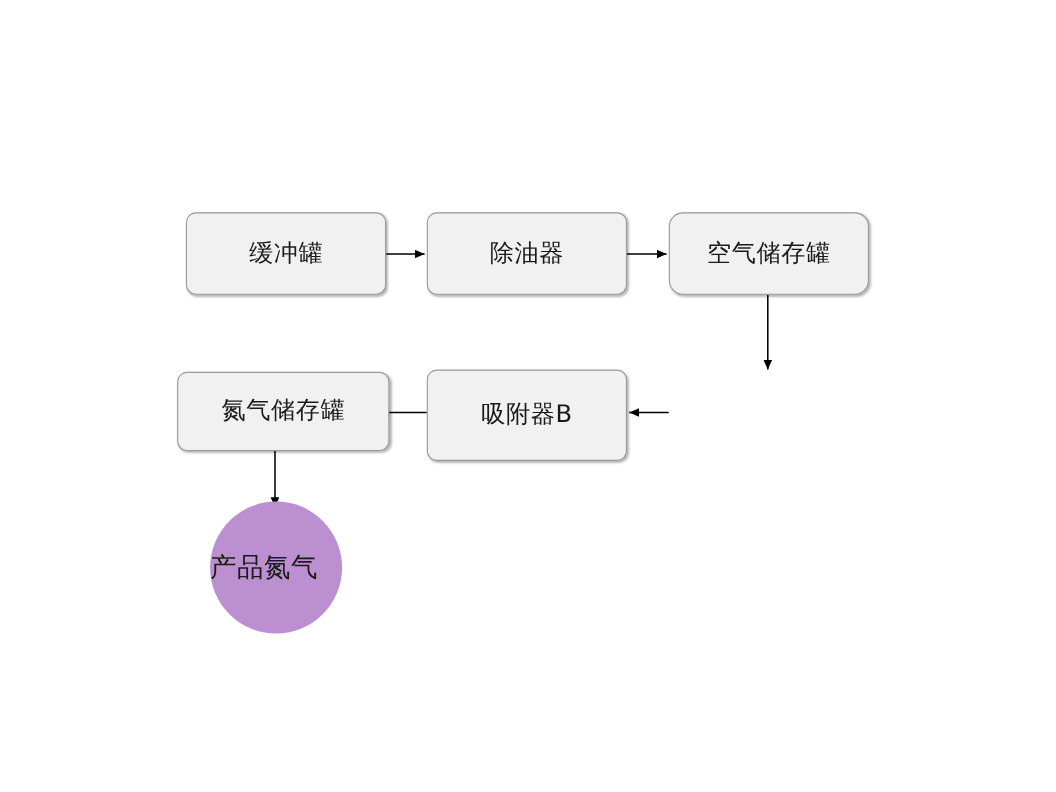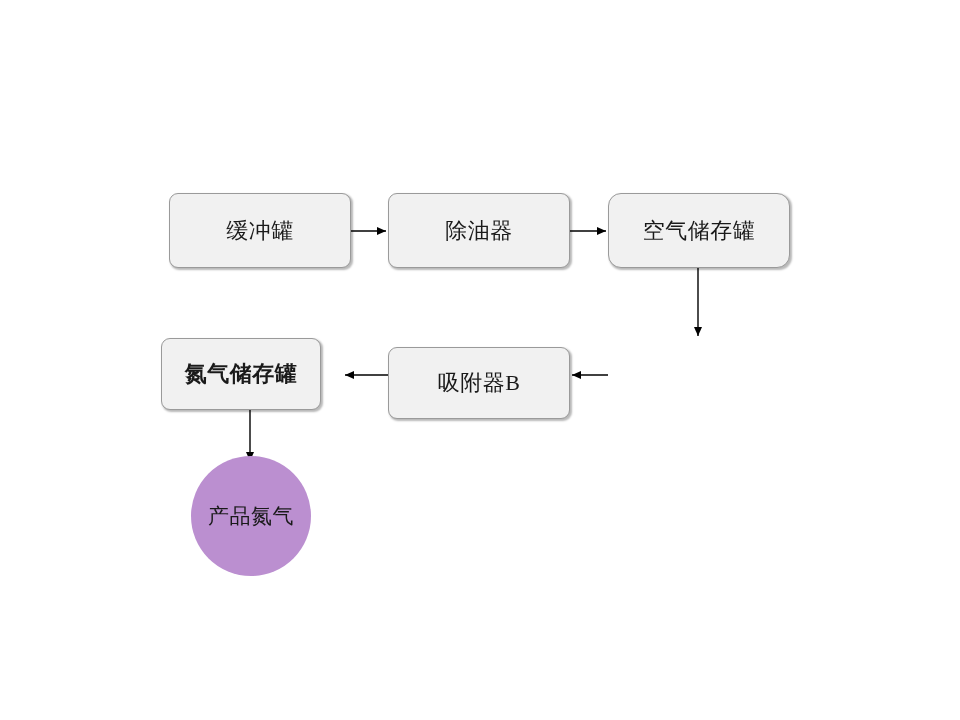--- a/index.html
+++ b/index.html
@@ -38,25 +38,24 @@
   }
   .node-label {
     display: block;
     pointer-events: none;
   }
   .terminal {
     position: absolute;
     box-sizing: border-box;
     display: flex;
     align-items: center;
-    justify-content: center;
     border-radius: 50%;
     background: #bb8fd0;
     color: #1a1a1a;
-    font-size: 21px;
+    font-size: 24px;
     line-height: 1;
     letter-spacing: 0.5px;
     white-space: nowrap;
   }
   svg.edges {
     position: absolute;
     left: 0; top: 0;
     width: 960px;
     height: 720px;
     pointer-events: none;
@@ -100,25 +99,25 @@
 
   <div class="node" style="left:388px; top:193px; width:182px; height:75px;">
     <span class="node-label">除油器</span>
   </div>
 
   <div class="node" style="left:608px; top:193px; width:182px; height:75px;border-radius:13px;">
     <span class="node-label">空气储存罐</span>
   </div>
 
 
-  <div class="node" style="left:388px; top:347px; width:182px; height:72px;font-family:Liberation Serif, serif;">
+  <div class="node" style="left:388px; top:336px; width:182px; height:83px;">
     <span class="node-label">吸附器B</span>
   </div>
 
-  <div class="node" style="left:161px; top:338px; width:160px; height:72px;font-weight:bold;">
+  <div class="node" style="left:161px; top:338px; width:193px; height:72px;">
     <span class="node-label">氮气储存罐</span>
   </div>
 
   <div class="terminal" style="left:191px; top:456px; width:120px; height:120px;">
     <span class="node-label">产品氮气</span>
   </div>
 
 </div>
 
 </body></html>

